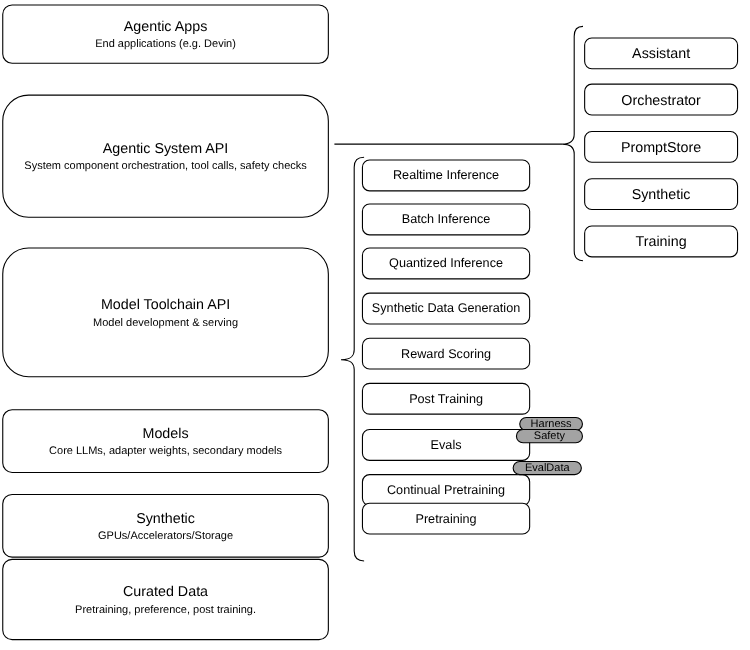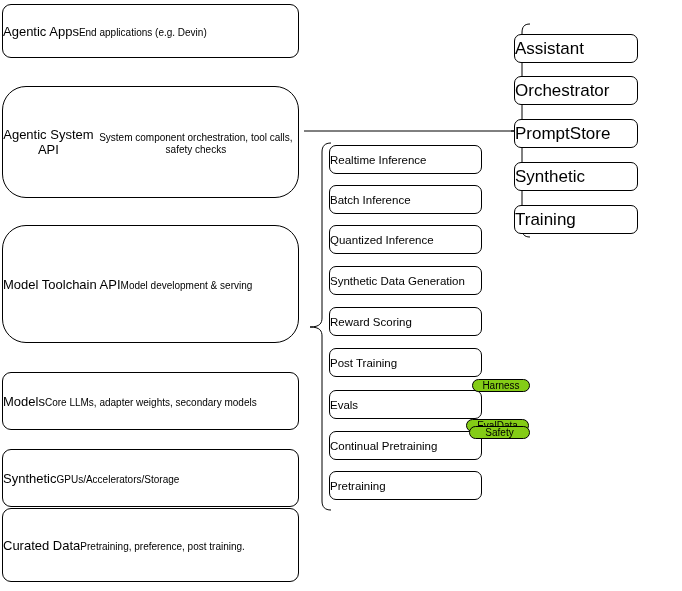--- a/index.html
+++ b/index.html
@@ -17,43 +17,44 @@
     left: 0; top: 0;
     width: 682px; height: 591px;
     pointer-events: none;
   }
   .box {
     position: absolute;
     box-sizing: border-box;
     border: 1px solid #000000;
     background: #ffffff;
     display: flex;
-    flex-direction: row;
+    flex-direction: column;
     align-items: center;
+    justify-content: center;
     text-align: center;
     z-index: 2;
   }
   .left { left: 2px; width: 297px; }
   .left .title { font-size: 13px; line-height: 15px; }
   .left .subtitle { font-size: 10px; line-height: 12px; margin-top: 4px; }
   .mid {
     left: 329px; width: 153px; height: 29px;
     border-radius: 7px; font-size: 11.5px;
   }
   .rightcol {
-    left: 514px; width: 124px; height: 29px;
-    border-radius: 7px; font-size: 17px;
+    left: 531px; width: 140px; height: 29px;
+    border-radius: 7px; font-size: 13px;
   }
   .pill {
     position: absolute;
     box-sizing: border-box;
     height: 13px;
     border: 1px solid #000000;
     border-radius: 7px;
-    background: #84cc16;
+    background: #a3a3a3;
     font-size: 10px;
     line-height: 11px;
     display: flex;
     align-items: flex-end;
     justify-content: center;
     z-index: 3;
   }
 </style>
 </head>
 <body>
@@ -113,31 +114,31 @@
   </div>
   <div class="box mid" style="top:348px">
     <span>Post Training</span>
   </div>
   <div class="box mid" style="top:390px">
     <span>Evals</span>
   </div>
   <div class="box mid" style="top:431px">
     <span>Continual Pretraining</span>
   </div>
-  <div class="box mid" style="top:471px">
+  <div class="box mid" style="top:457px">
     <span>Pretraining</span>
   </div>
 
   <div class="pill" style="left:472px;top:379px;width:58px">
     <span>Harness</span>
   </div>
   <div class="pill" style="left:466px;top:419px;width:63px">
     <span>EvalData</span>
   </div>
-  <div class="pill" style="left:469px;top:426px;width:61px">
+  <div class="pill" style="left:469px;top:390px;width:61px">
     <span>Safety</span>
   </div>
 
   <div class="box rightcol" style="top:34px">
     <span>Assistant</span>
   </div>
   <div class="box rightcol" style="top:76px">
     <span>Orchestrator</span>
   </div>
   <div class="box rightcol" style="top:119px">

